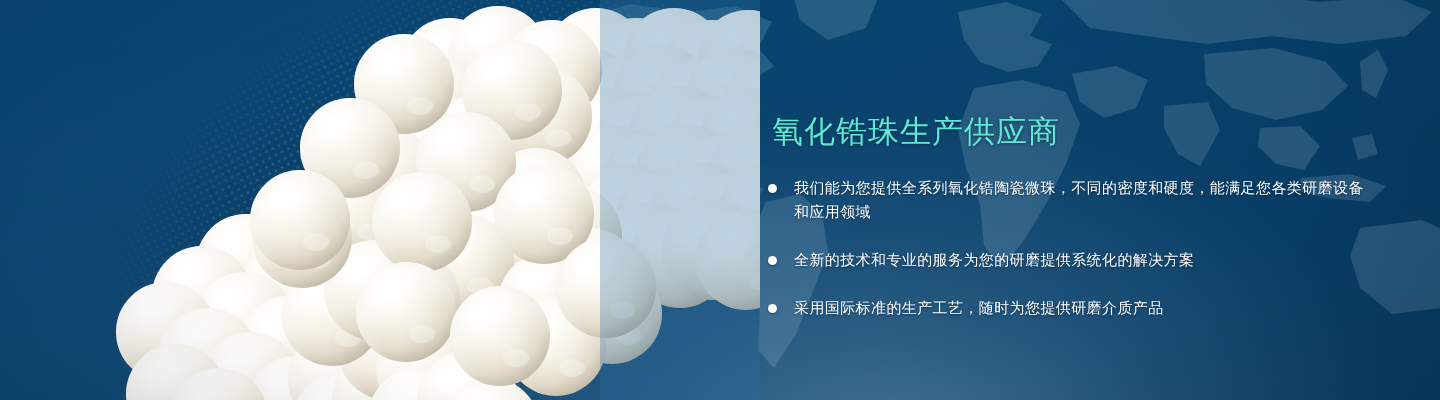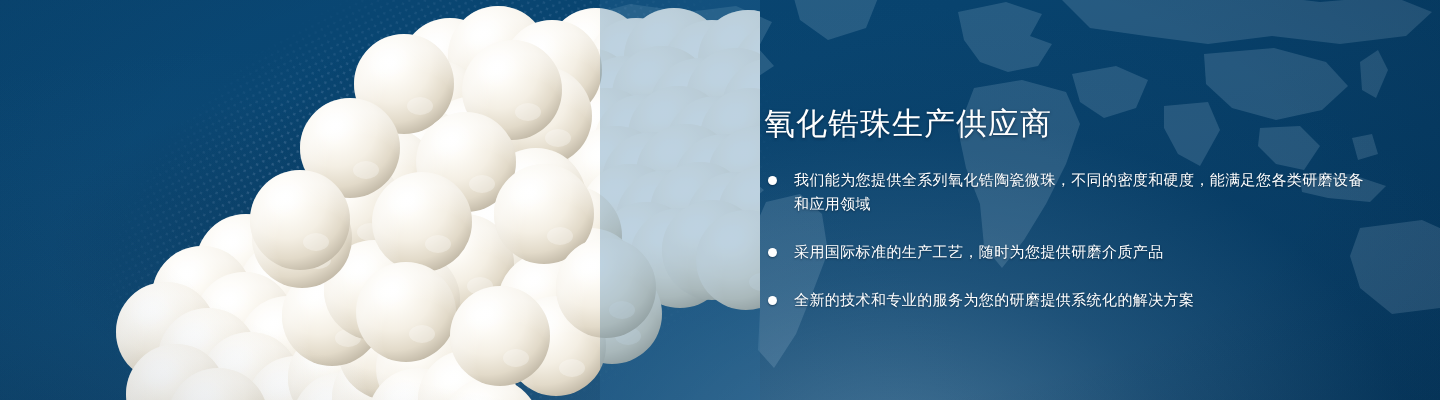--- a/index.html
+++ b/index.html
@@ -84,26 +84,26 @@
   .beads svg { display: block; width: 100%; height: 100%; }
 
   
   .copy {
     position: absolute;
     left: 764px;
     top: 104px;
     width: 600px;
   }
   .headline {
-    margin: 0;
+    margin: 8px;
     font-size: 31px;
     line-height: 40px;
     font-weight: normal;
     letter-spacing: 1px;
-    color: #ffffff;
+    color: #5eead4;
     text-shadow: 0 1px 3px rgba(0,20,40,0.55);
   }
   .bullets {
     list-style: none;
     margin: 22px 0 0 0;
     padding: 0;
   }
   .bullet {
     position: relative;
     padding-left: 30px;
@@ -342,22 +342,22 @@
   <div class="copy">
     <h1 class="headline">氧化锆珠生产供应商</h1>
 
     <ul class="bullets">
       <li class="bullet">
         <span class="dot"></span>
         <span class="bullet-text">我们能为您提供全系列氧化锆陶瓷微珠，不同的密度和硬度，能满足您各类研磨设备和应用领域</span>
       </li>
       <li class="bullet">
         <span class="dot"></span>
-        <span class="bullet-text">采用国际标准的生产工艺，随时为您提供研磨介质产品</span>
+        <span class="bullet-text">全新的技术和专业的服务为您的研磨提供系统化的解决方案</span>
       </li>
       <li class="bullet">
         <span class="dot"></span>
-        <span class="bullet-text">全新的技术和专业的服务为您的研磨提供系统化的解决方案</span>
+        <span class="bullet-text">采用国际标准的生产工艺，随时为您提供研磨介质产品</span>
       </li>
     </ul>
   </div>
 
 </div>
 
 </body></html>

